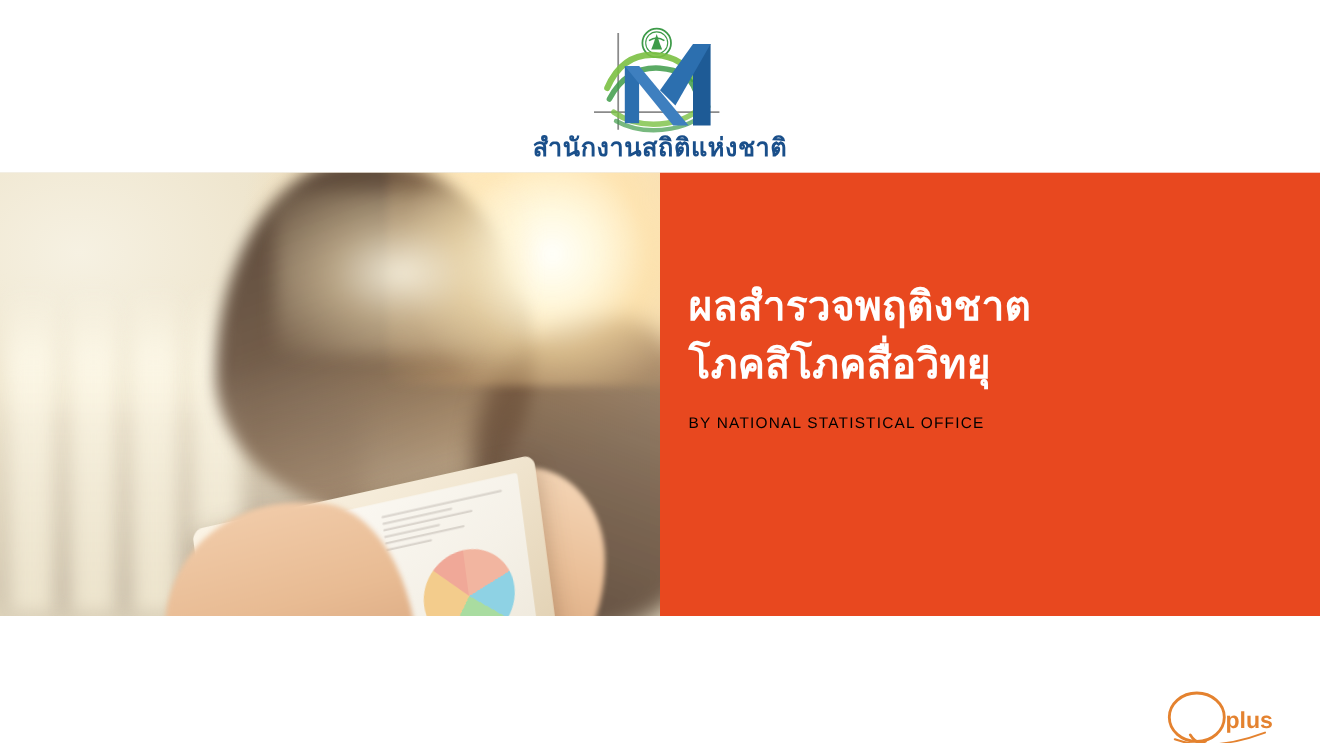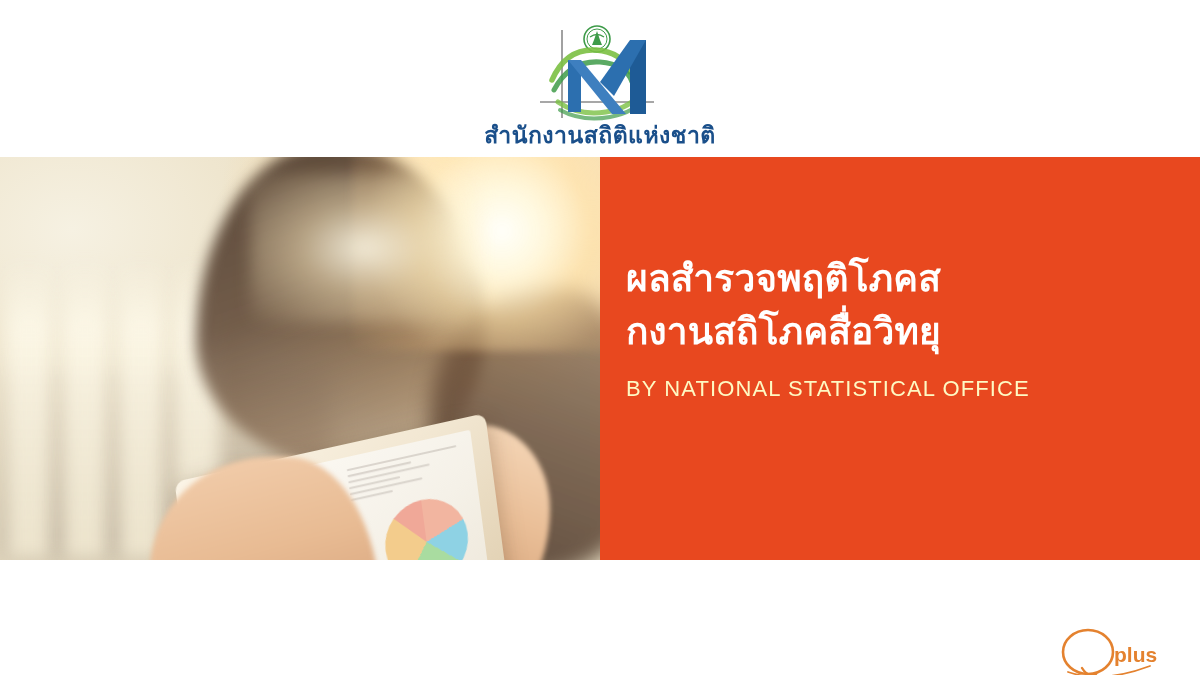--- a/index.html
+++ b/index.html
@@ -201,22 +201,22 @@
     color: #ffffff;
     font-size: 37px;
     font-weight: 700;
     line-height: 1.42;
     letter-spacing: .2px;
     white-space: nowrap;
   }
   .subtitle {
     margin-top: 18px;
     font-family: "Liberation Sans", "DejaVu Sans", sans-serif;
-    color: #fef9c3;
-    font-size: 22px;
+    color: #000000;
+    font-size: 14px;
     font-weight: 400;
     letter-spacing: 1.1px;
     white-space: nowrap;
   }
 
   
   .qplus {
     position: absolute;
     right: 18px; bottom: 0;
     width: 138px; height: 62px;
@@ -311,22 +311,22 @@
         </div>
 
         <div class="tb-pie" style="background: conic-gradient(#F2B5A0 0deg 70deg, #8ED2E4 70deg 130deg, #A9DCA0 130deg 215deg, #F3CC8C 215deg 315deg, #F0A898 315deg 360deg);"></div>
       </div>
     </div>
 
     <div class="hand"></div>
   </div>
 
   <div class="panel">
-    <div class="title-line">ผลสำรวจพฤติโภคส</div>
-    <div class="title-line">กงานสถิโภคสื่อวิทยุ</div>
+    <div class="title-line">ผลสำรวจพฤติงชาต</div>
+    <div class="title-line">โภคสิโภคสื่อวิทยุ</div>
     <div class="subtitle">BY NATIONAL STATISTICAL OFFICE</div>
   </div>
 
   <div class="qplus">
     <svg viewBox="0 0 138 52" xmlns="http://www.w3.org/2000/svg" width="138" height="52">
       <ellipse cx="44" cy="24" rx="25" ry="22" fill="none" stroke="#E4822F" stroke-width="2.6"></ellipse>
       <path d="M38 40 q6 10 14 6" fill="none" stroke="#E4822F" stroke-width="2.4" stroke-linecap="round"></path>
       <path d="M24 44 q34 12 82 -6" fill="none" stroke="#E4822F" stroke-width="1.8" stroke-linecap="round"></path>
       <text x="70" y="34" font-family="Liberation Sans, DejaVu Sans, sans-serif" font-size="21" font-weight="700" fill="#E4822F">plus</text>
     </svg>

